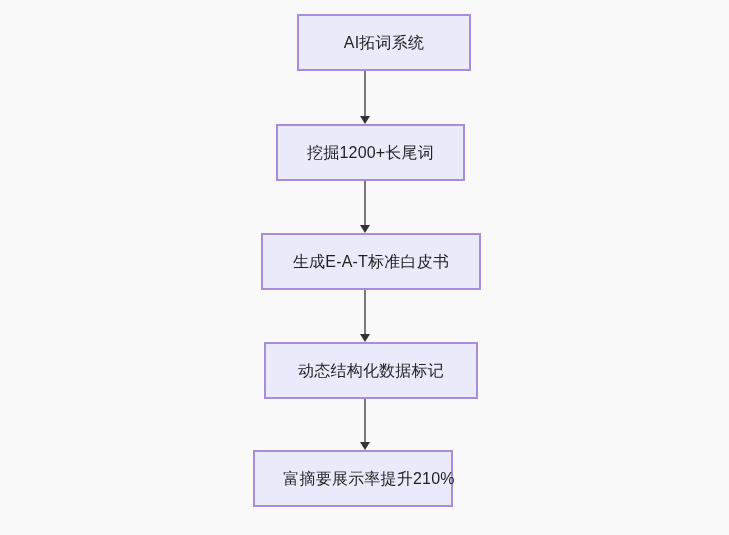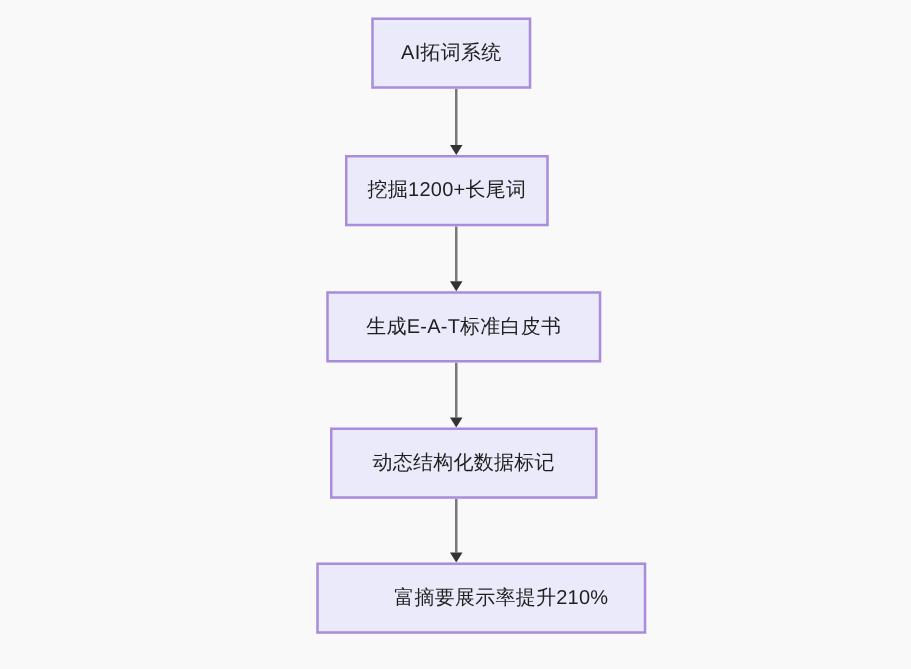--- a/index.html
+++ b/index.html
@@ -77,33 +77,33 @@
   <div class="edge" style="top:290px; height:52px;">
     <div class="edge-line" style="height:44px;"></div>
     <div class="edge-arrow" style="top:44px;"></div>
   </div>
 
   <div class="edge" style="top:399px; height:51px;">
     <div class="edge-line" style="height:43px;"></div>
     <div class="edge-arrow" style="top:43px;"></div>
   </div>
 
-  <div class="node" style="left:297px; top:14px; width:128px;">
+  <div class="node" style="left:297px; top:14px; width:174px;">
     <span class="node-label">AI拓词系统</span>
   </div>
 
-  <div class="node" style="left:276px; top:124px; width:163px;">
+  <div class="node" style="left:276px; top:124px; width:189px;">
     <span class="node-label">挖掘1200+长尾词</span>
   </div>
 
   <div class="node" style="left:264px; top:342px; width:214px;">
     <span class="node-label">动态结构化数据标记</span>
   </div>
 
   <div class="node" style="left:261px; top:233px; width:220px;">
     <span class="node-label">生成E-A-T标准白皮书</span>
   </div>
 
-  <div class="node" style="left:253px; top:450px; width:264px;padding-left:32px;">
+  <div class="node" style="left:253px; top:450px; width:200px;padding-left:32px;">
     <span class="node-label">富摘要展示率提升210%</span>
   </div>
 
 </div>
 
 </body></html>

